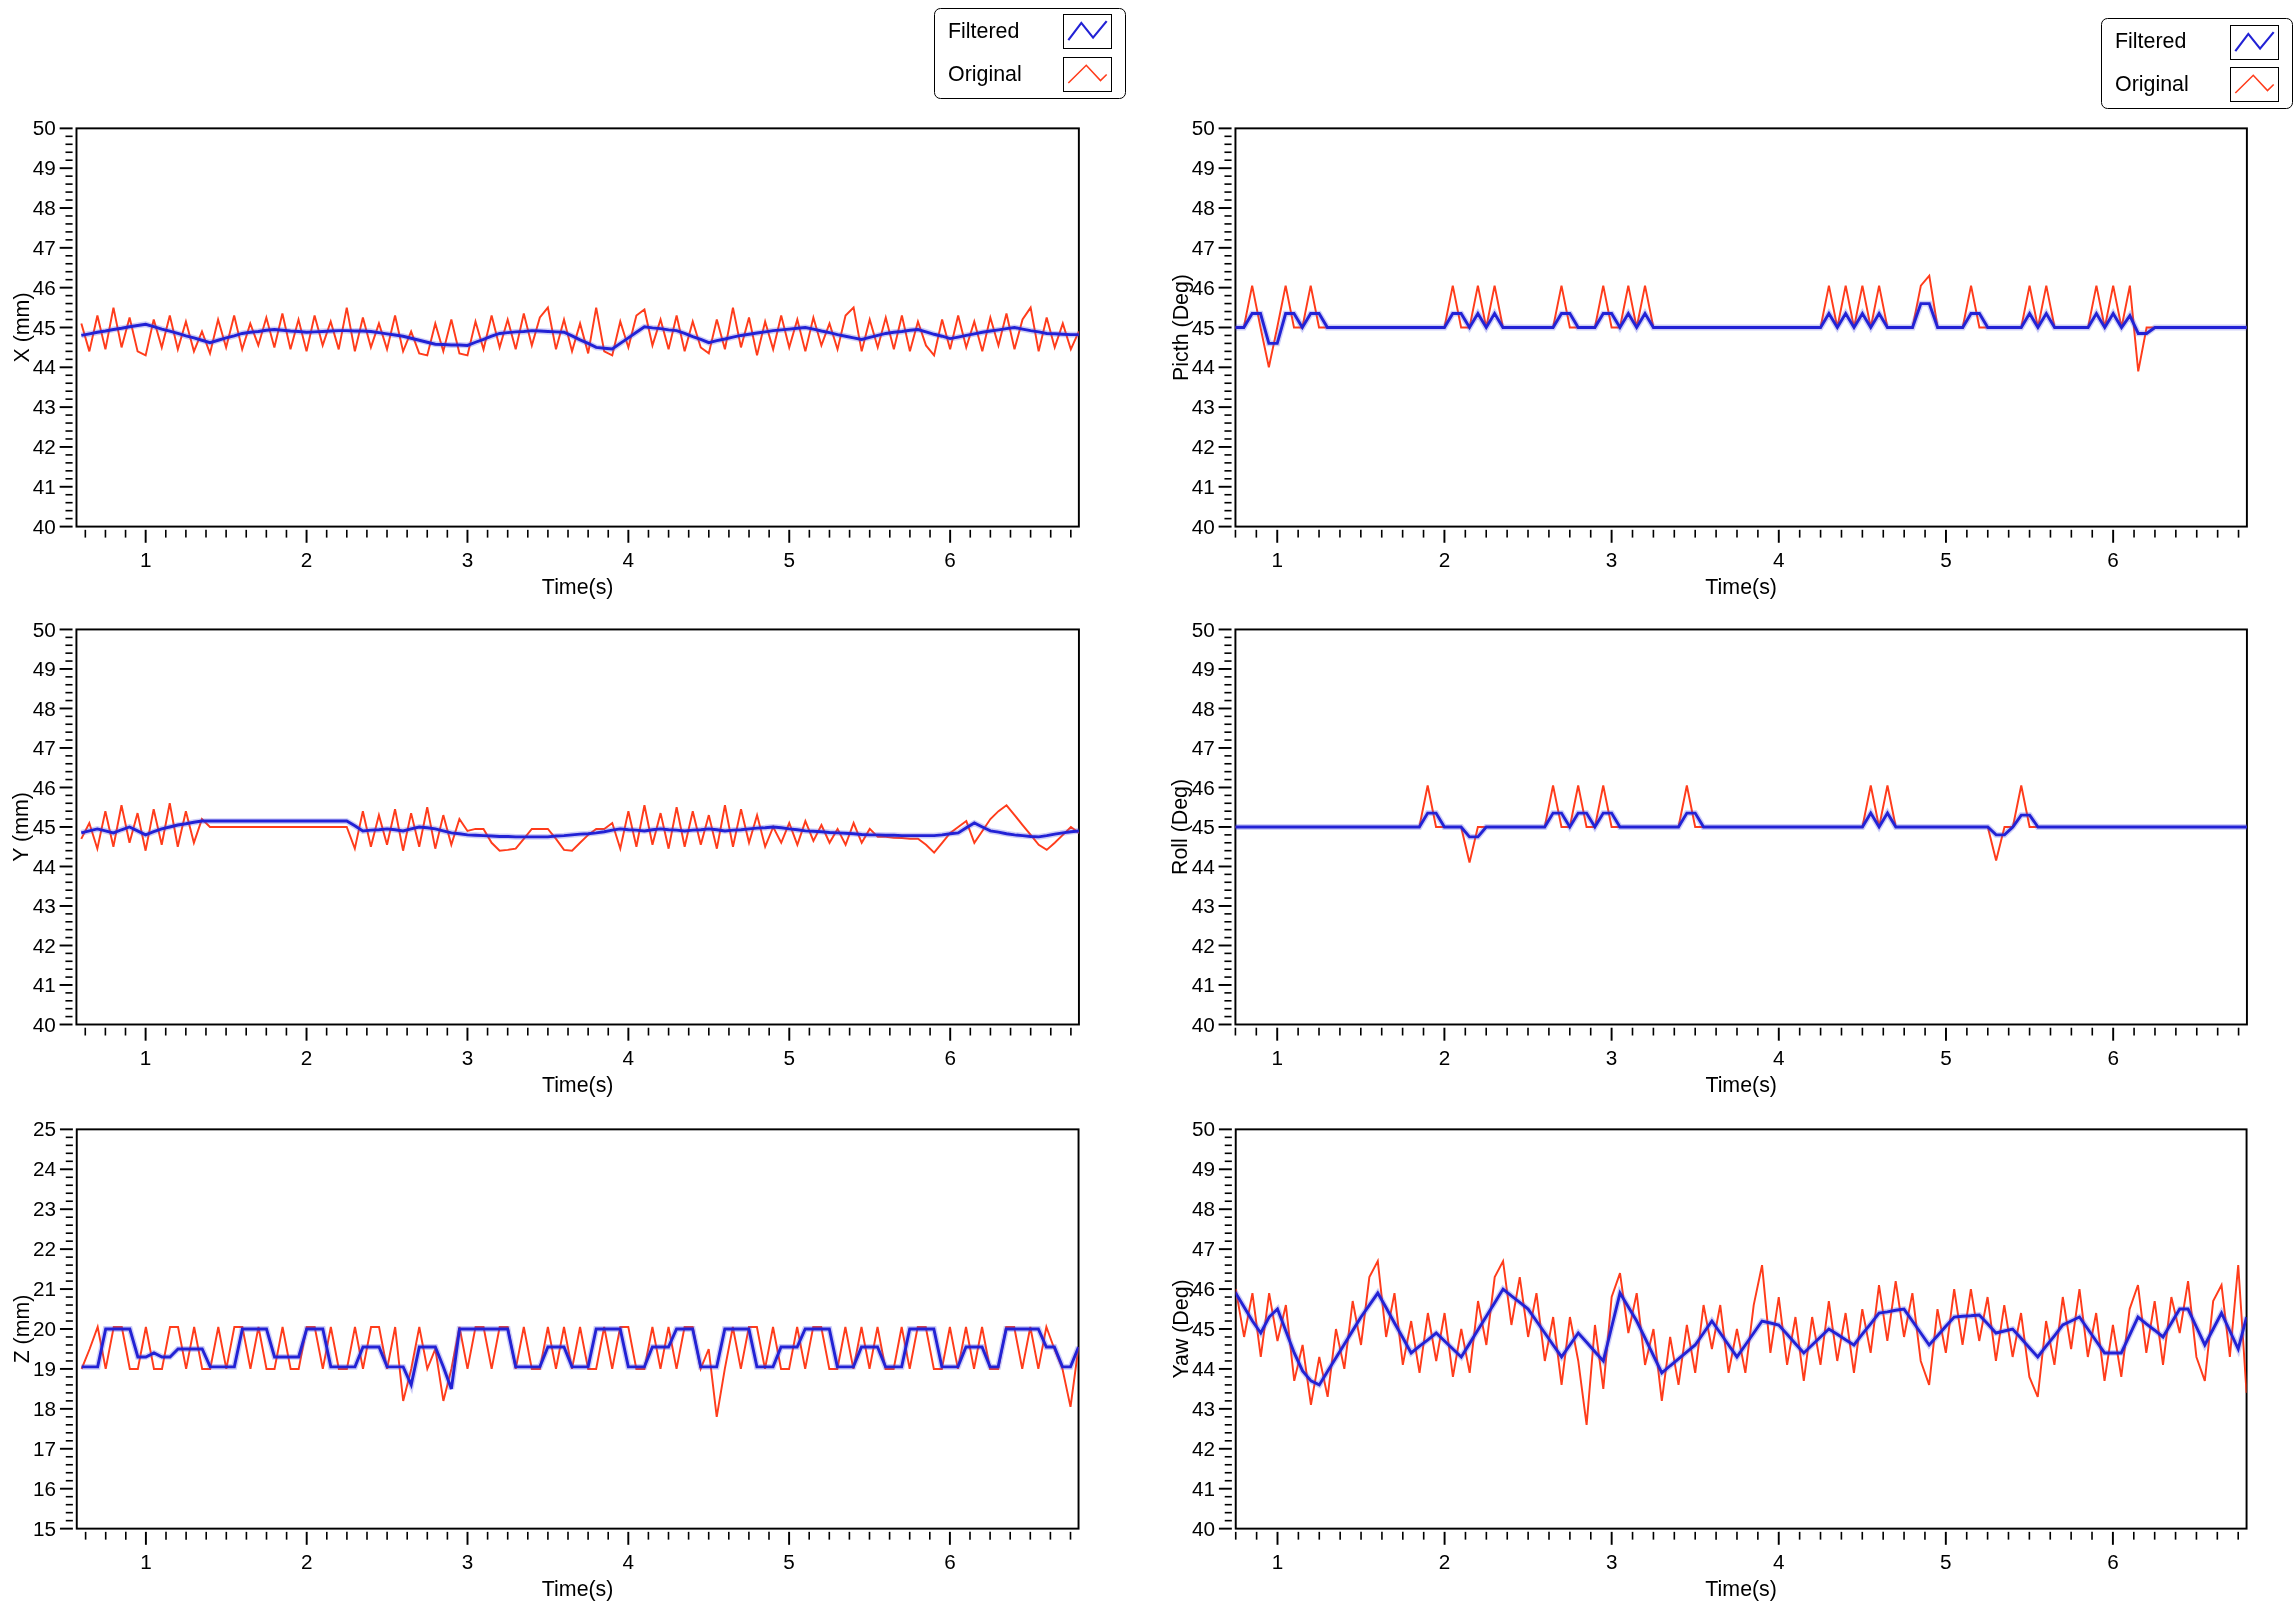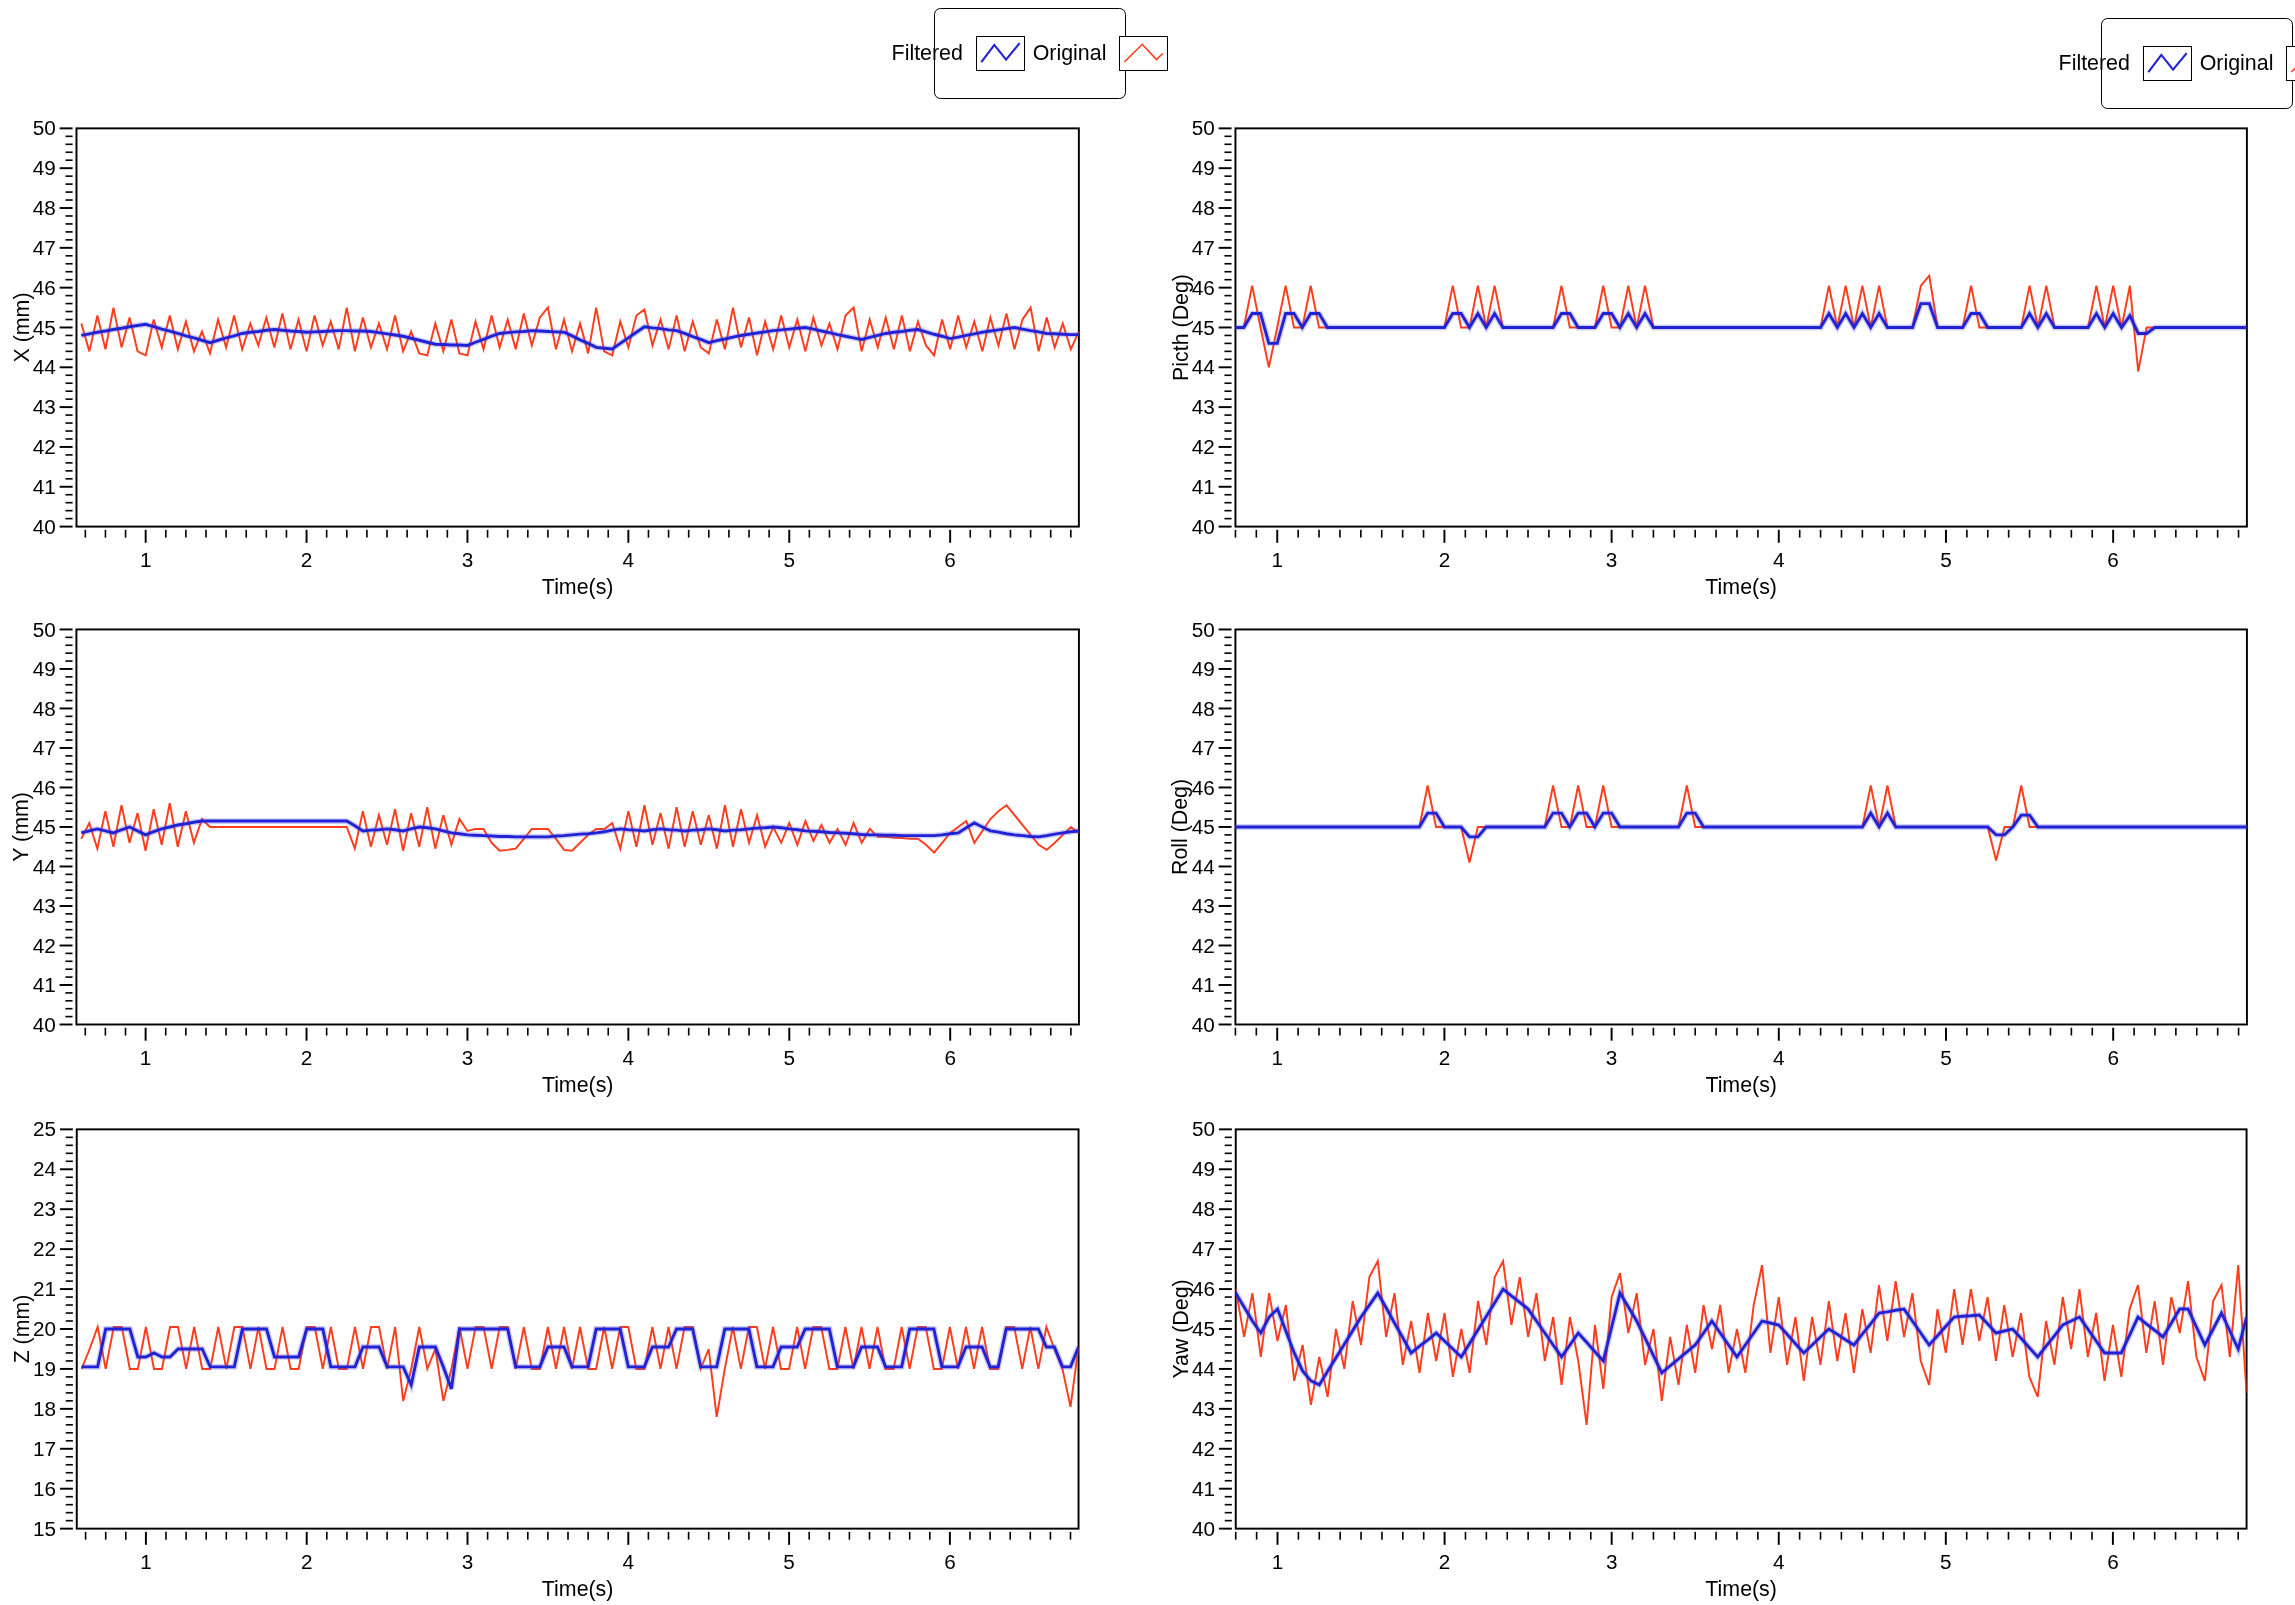--- a/index.html
+++ b/index.html
@@ -3,21 +3,21 @@
 <meta charset="utf-8">
 <style>
   html,body{margin:0;padding:0;background:#ffffff;}
   body{width:2295px;height:1605px;position:relative;overflow:hidden;
        font-family:"Liberation Sans",sans-serif;}
   main{position:absolute;inset:0;}
   .chart{position:absolute;margin:0;padding:0;}
   .chart svg{display:block;}
   .legend{position:absolute;box-sizing:border-box;background:#ffffff;
           border:1.9px solid #000;border-radius:6.5px;
-          display:flex;flex-direction:row;justify-content:center;
+          display:flex;flex-direction:column;justify-content:center;
           gap:7.8px;padding:7.8px 13px;}
   .legend-row{display:flex;align-items:center;justify-content:space-between;gap:13px;}
   .legend-label{font-size:21.4px;color:#000;line-height:1;}
   .legend-swatch{width:49px;height:35px;box-sizing:border-box;border:1.9px solid #000;background:#fff;}
   .legend-swatch svg{width:100%;height:100%;display:block;}
 </style>
 </head>
 <body>
 
 <main>

